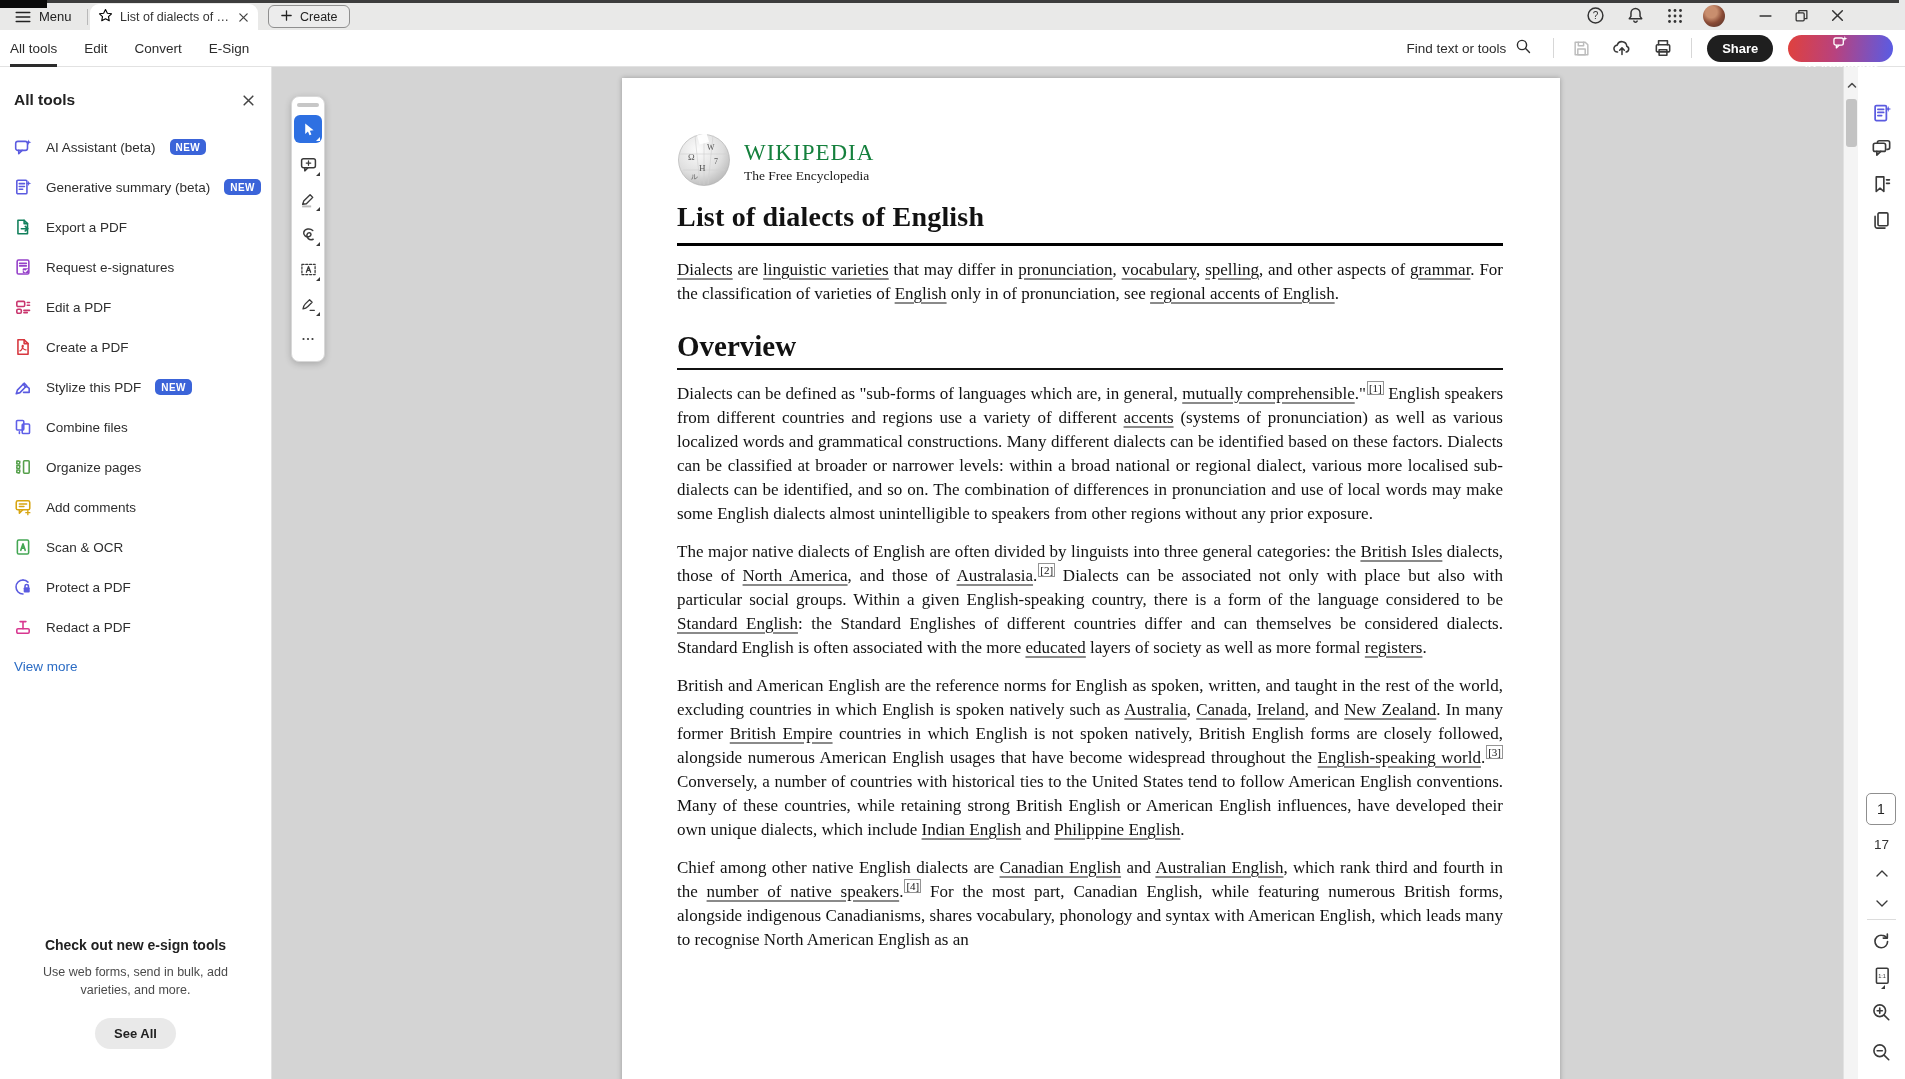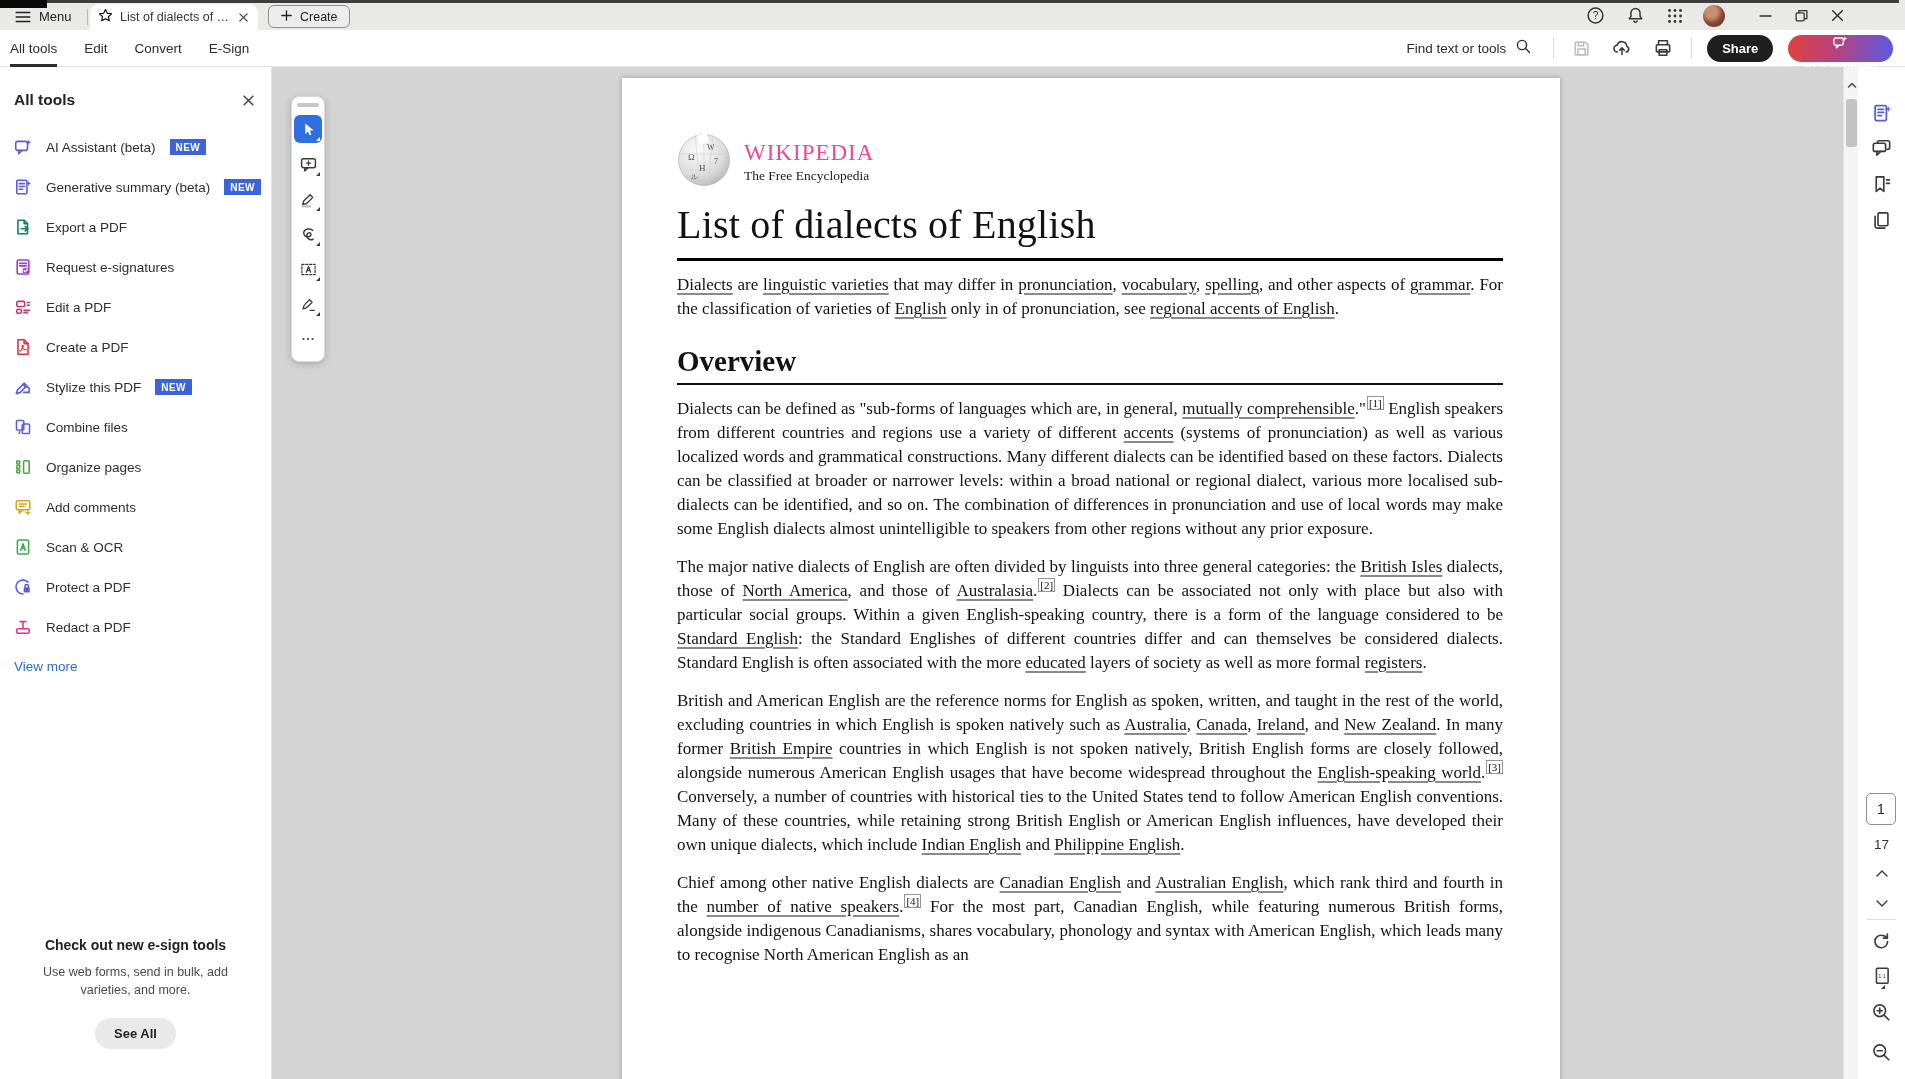--- a/index.html
+++ b/index.html
@@ -46,42 +46,42 @@
 
   
   .sidebar { position:absolute; left:0; top:67px; width:272px; height:1012px; background:#fff; border-right:1px solid #e3e3e3; }
   .sb-header { display:flex; align-items:center; justify-content:space-between; padding:24px 14px 6px 14px; }
   .sb-title { font-size:15.5px; font-weight:bold; color:#222; }
   .sb-close { border:none; background:none; padding:2px; color:#444; line-height:0; cursor:pointer; }
   .sb-list { list-style:none; margin:12px 0 0; padding:0; }
   .sb-item { display:flex; align-items:center; gap:14px; height:40px; padding:0 14px; font-size:13.5px; color:#2e2e2e; cursor:pointer; white-space:nowrap; overflow:hidden; }
   .sb-ic { width:18px; height:18px; flex:none; line-height:0; }
   .sb-ic svg { width:18px; height:18px; }
-  .badge-new { background:#3b64d9; color:#fff; font-size:10px; font-weight:bold; letter-spacing:.4px; border-radius:0; padding:2.5px 6px; flex:none; }
+  .badge-new { background:#3b64d9; color:#fff; font-size:10px; font-weight:bold; letter-spacing:.4px; border-radius:5px; padding:2.5px 6px; flex:none; }
   .view-more { display:inline-block; border:none; background:none; color:#2b6cc4; font:13.5px "Liberation Sans",sans-serif; padding:12px 14px; cursor:pointer; }
   .sb-promo { position:absolute; left:0; right:0; bottom:30px; text-align:center; padding:0 42px; }
   .promo-title { font-size:14px; font-weight:bold; color:#222; }
   .promo-body { font-size:12.5px; color:#4a4a4a; margin-top:10px; line-height:1.5; }
   .see-all { margin-top:18px; border:none; background:#e9e9e9; border-radius:16px; padding:8px 19px; font:bold 13px "Liberation Sans",sans-serif; color:#222; cursor:pointer; }
 
   
   .palette { position:absolute; left:291px; top:96px; width:34px; background:#fff; border:1px solid #d8d8d8; border-radius:8px; box-shadow:0 2px 7px rgba(0,0,0,.2); padding:6px 2px 8px; display:flex; flex-direction:column; align-items:center; gap:7px; z-index:5; }
   .p-handle { width:22px; height:4px; border-radius:2px; background:#c7c7c7; margin-bottom:1px; cursor:grab; }
   .ptool { position:relative; width:28px; height:28px; border:none; border-radius:6px; background:none; color:#3a3a3a; display:flex; align-items:center; justify-content:center; line-height:0; cursor:pointer; }
   .ptool.active { background:#2e70e2; color:#fff; }
   .ptool .corner { position:absolute; right:2px; bottom:2px; width:0; height:0; border-left:4px solid transparent; border-bottom:4px solid currentColor; }
 
   
   .viewer { position:absolute; left:272px; top:67px; width:1571px; height:1012px; background:#d4d4d4; overflow:hidden; }
   .page { position:absolute; left:350px; top:11px; width:938px; height:1120px; background:#fff; box-shadow:0 0 5px rgba(0,0,0,.28); }
   .page-inner { padding:55px 57px 0 55px; font-family:"Liberation Serif", serif; color:#121212; }
   .logo-row { display:flex; align-items:center; gap:13px; }
-  .logo-name { font-size:23px; letter-spacing:1px; color:#ec4899;text-align:center; }
+  .logo-name { font-size:23px; letter-spacing:1px; color:#15803d;text-align:center; }
   .logo-tag { font-size:13.5px; margin-top:2px; color:#1a1a1a; }
-  h1.doc-title { font-size:40px; font-weight:normal; margin:10px 0 8px; padding-bottom:10px; border-bottom:3px solid #000; letter-spacing:.2px; }
+  h1.doc-title { font-size:28px; font-weight:bold; margin:10px 0 8px; padding-bottom:10px; border-bottom:3px solid #000; letter-spacing:.2px; }
   .doc-p { font-size:17px; line-height:24px; text-align:justify; margin:0 0 14px; }
   .intro { margin-top:12px; }
   h2.doc-h2 { font-size:29px; font-weight:bold; margin:24px 0 12px; padding-bottom:5px; border-bottom:2.5px solid #111; }
   .wlink { text-decoration:underline; text-decoration-color:#8a8a8a; text-decoration-thickness:1.5px; text-underline-offset:3px; cursor:pointer; }
   sup.ref { font-size:11px; line-height:0; border:1px solid #949494; padding:0 1px; margin-left:1px; cursor:pointer; }
 
   
   .vscrollbar { position:absolute; left:1843px; top:67px; width:15px; height:1012px; background:#f4f4f4; border-left:1px solid #e1e1e1; }
   .vs-up { position:absolute; top:14px; left:1px; width:13px; text-align:center; color:#4e4e4e; line-height:0; border:none; background:none; padding:0; cursor:pointer; }
   .vs-thumb { position:absolute; top:32px; left:2px; width:11px; height:48px; background:#c3c3c3; border-radius:3px; cursor:pointer; }

